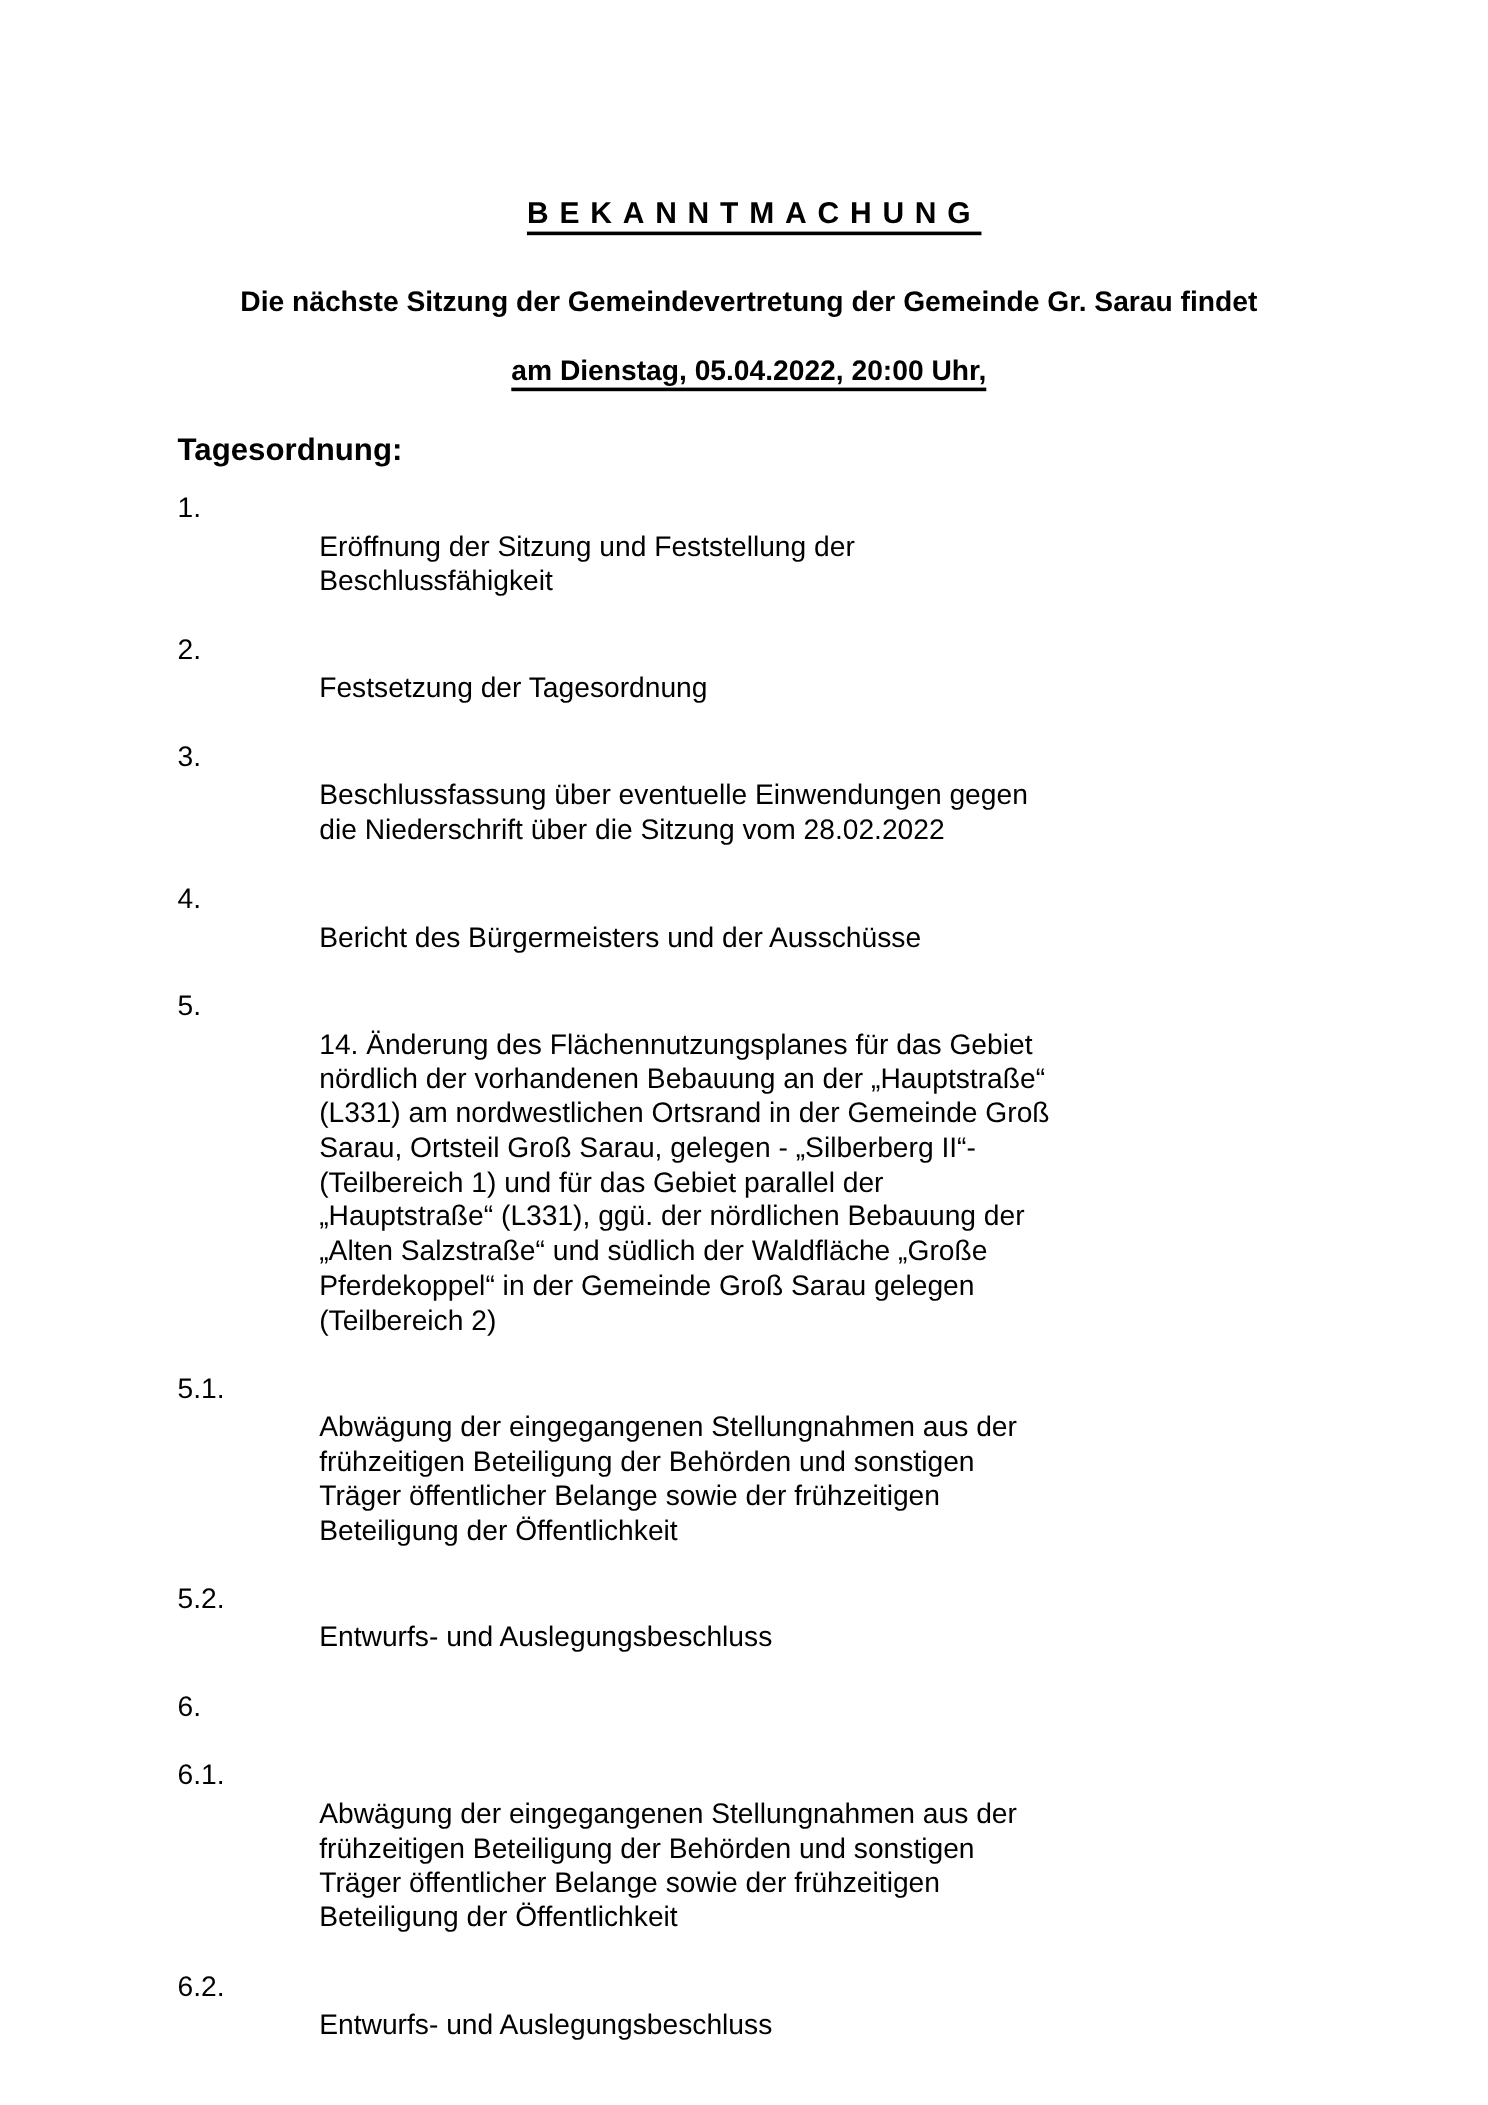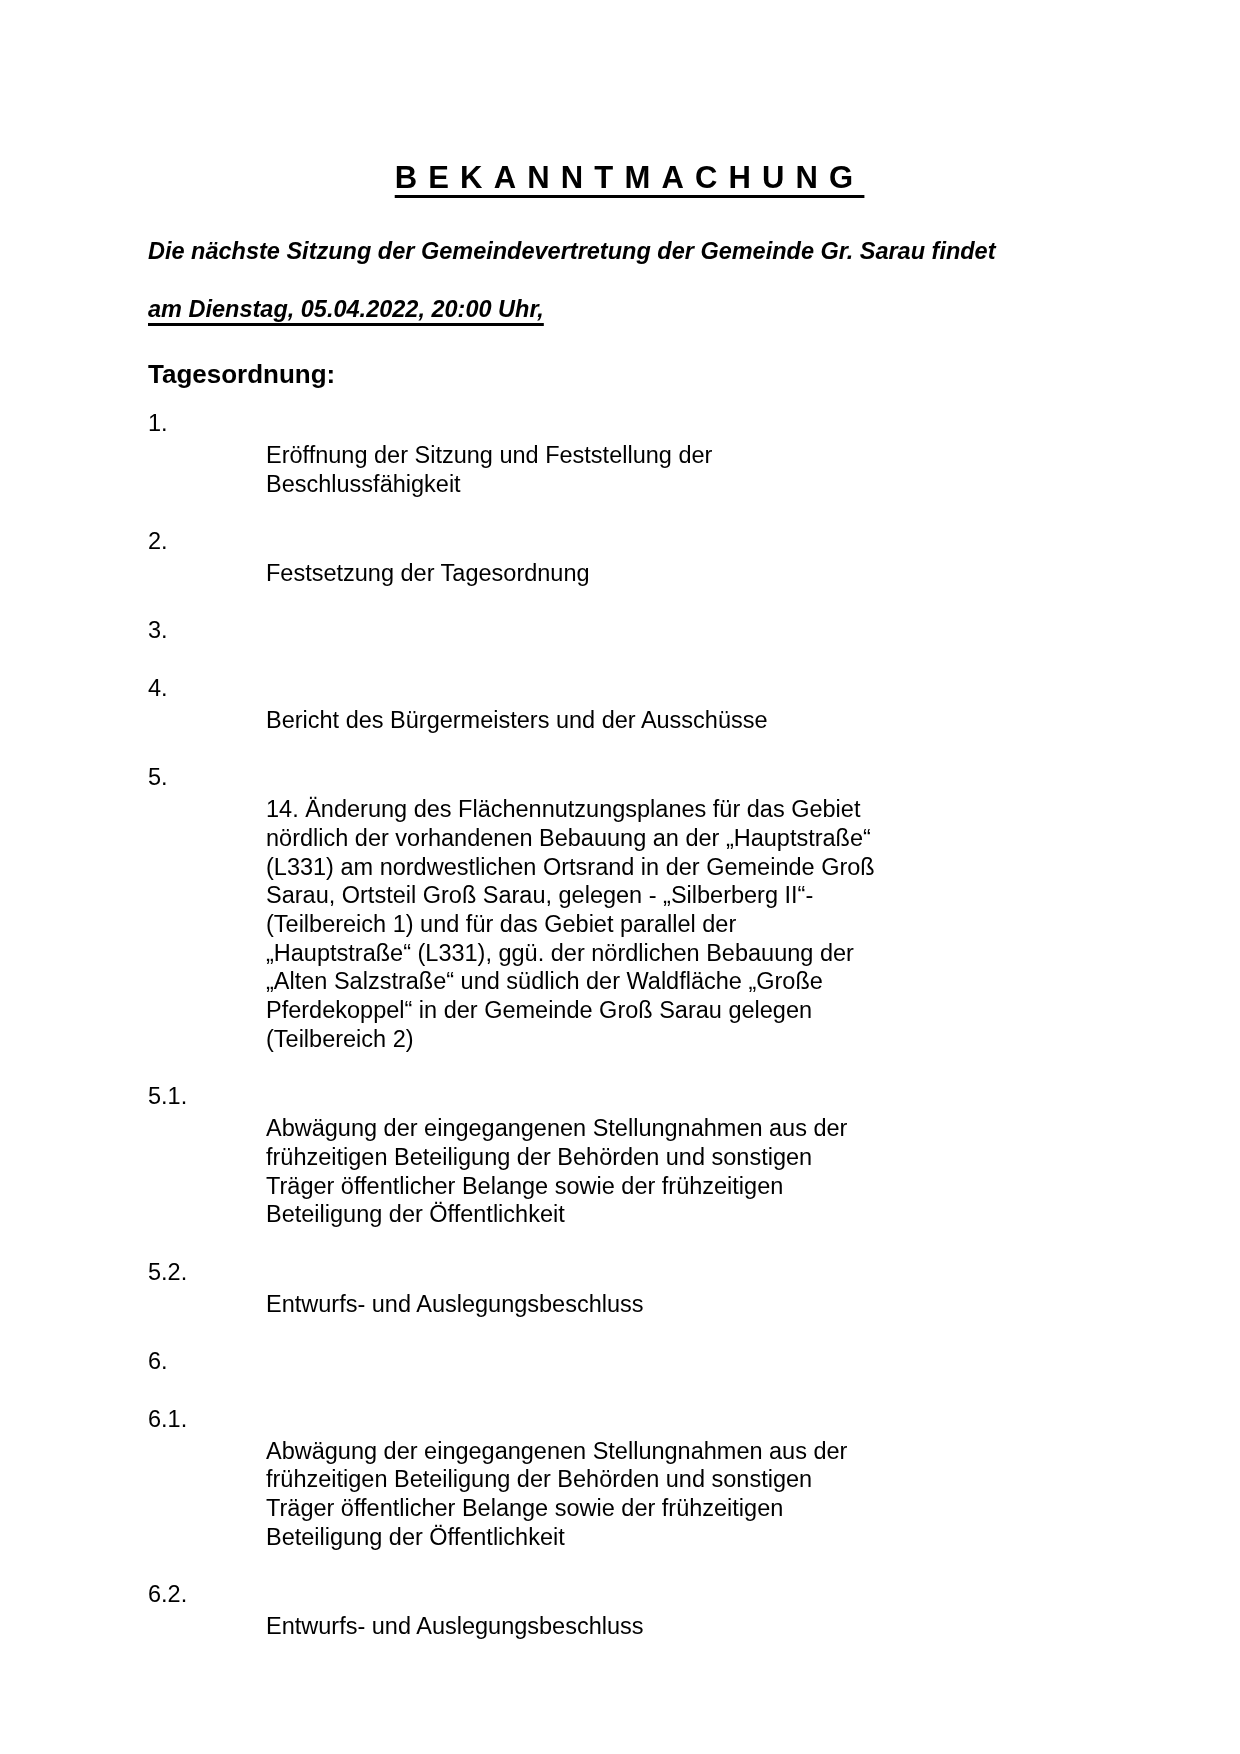--- a/index.html
+++ b/index.html
@@ -13,38 +13,38 @@
     height: 1754px;
     background: #ffffff;
     color: #000000;
     font-family: "Liberation Sans", "DejaVu Sans", sans-serif;
     box-sizing: border-box;
     padding: 160px 140px 0 148px;
     overflow: hidden;
   }
   .doc-title {
     text-align: center;
-    font-size: 31px;
+    font-size: 25px;
     line-height: 36px;
     font-weight: bold;
     margin: 0 0 40px 0;
   }
   .doc-title .title-text {
     letter-spacing: 0.36em;
     margin-right: -0.36em; 
     text-decoration: underline;
     text-decoration-thickness: 3px;
     text-underline-offset: 7px;
   }
   .intro-line {
+    text-align: center;
     font-size: 23.5px;
     line-height: 30px;
     font-weight: bold;
     margin: 0 0 28px 0;
-    font-style: italic;
   }
   .intro-line.underlined {
     text-decoration: none;
   }
   .intro-line.underlined .u {
     text-decoration: underline;
     text-decoration-thickness: 2.5px;
     text-underline-offset: 6px;
   }
   .agenda-heading {
@@ -103,20 +103,22 @@
 Beschlussfähigkeit</div>
       </div>
 
       <div class="agenda-item">
         <div class="num">2.</div>
         <div class="text">Festsetzung der Tagesordnung</div>
       </div>
 
       <div class="agenda-item">
         <div class="num">3.</div>
+        <div class="text">Beschlussfassung über eventuelle Einwendungen gegen
+die Niederschrift über die Sitzung vom 28.02.2022</div>
       </div>
 
       <div class="agenda-item">
         <div class="num">4.</div>
         <div class="text">Bericht des Bürgermeisters und der Ausschüsse</div>
       </div>
 
       <div class="agenda-item">
         <div class="num">5.</div>
         <div class="text">14. Änderung des Flächennutzungsplanes für das Gebiet

